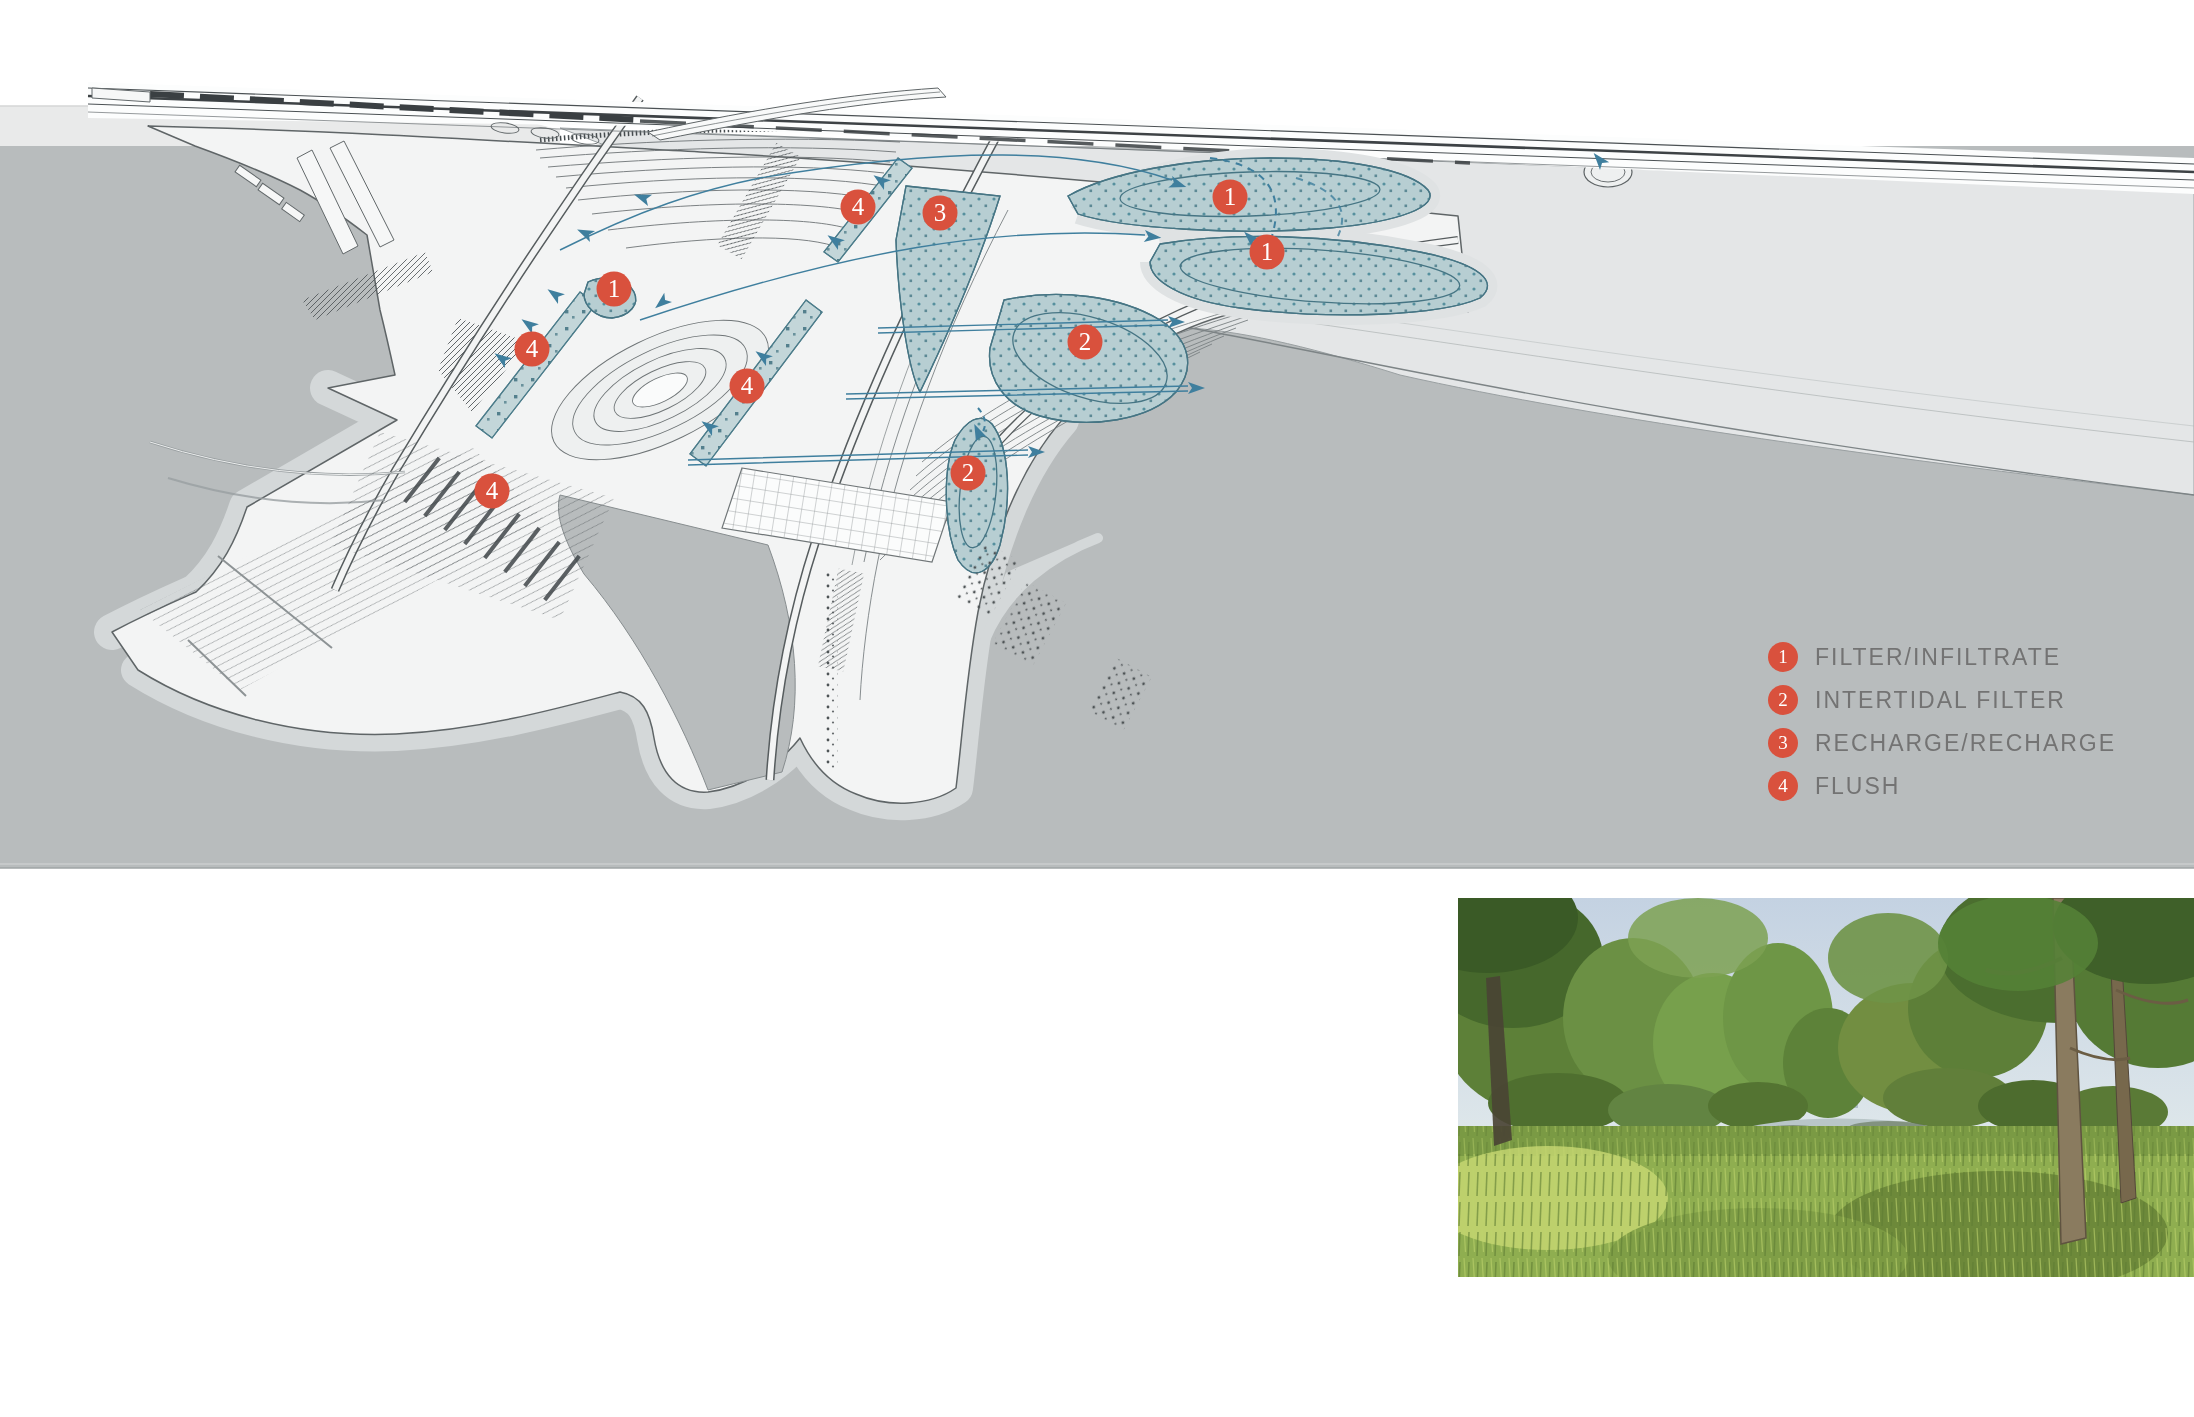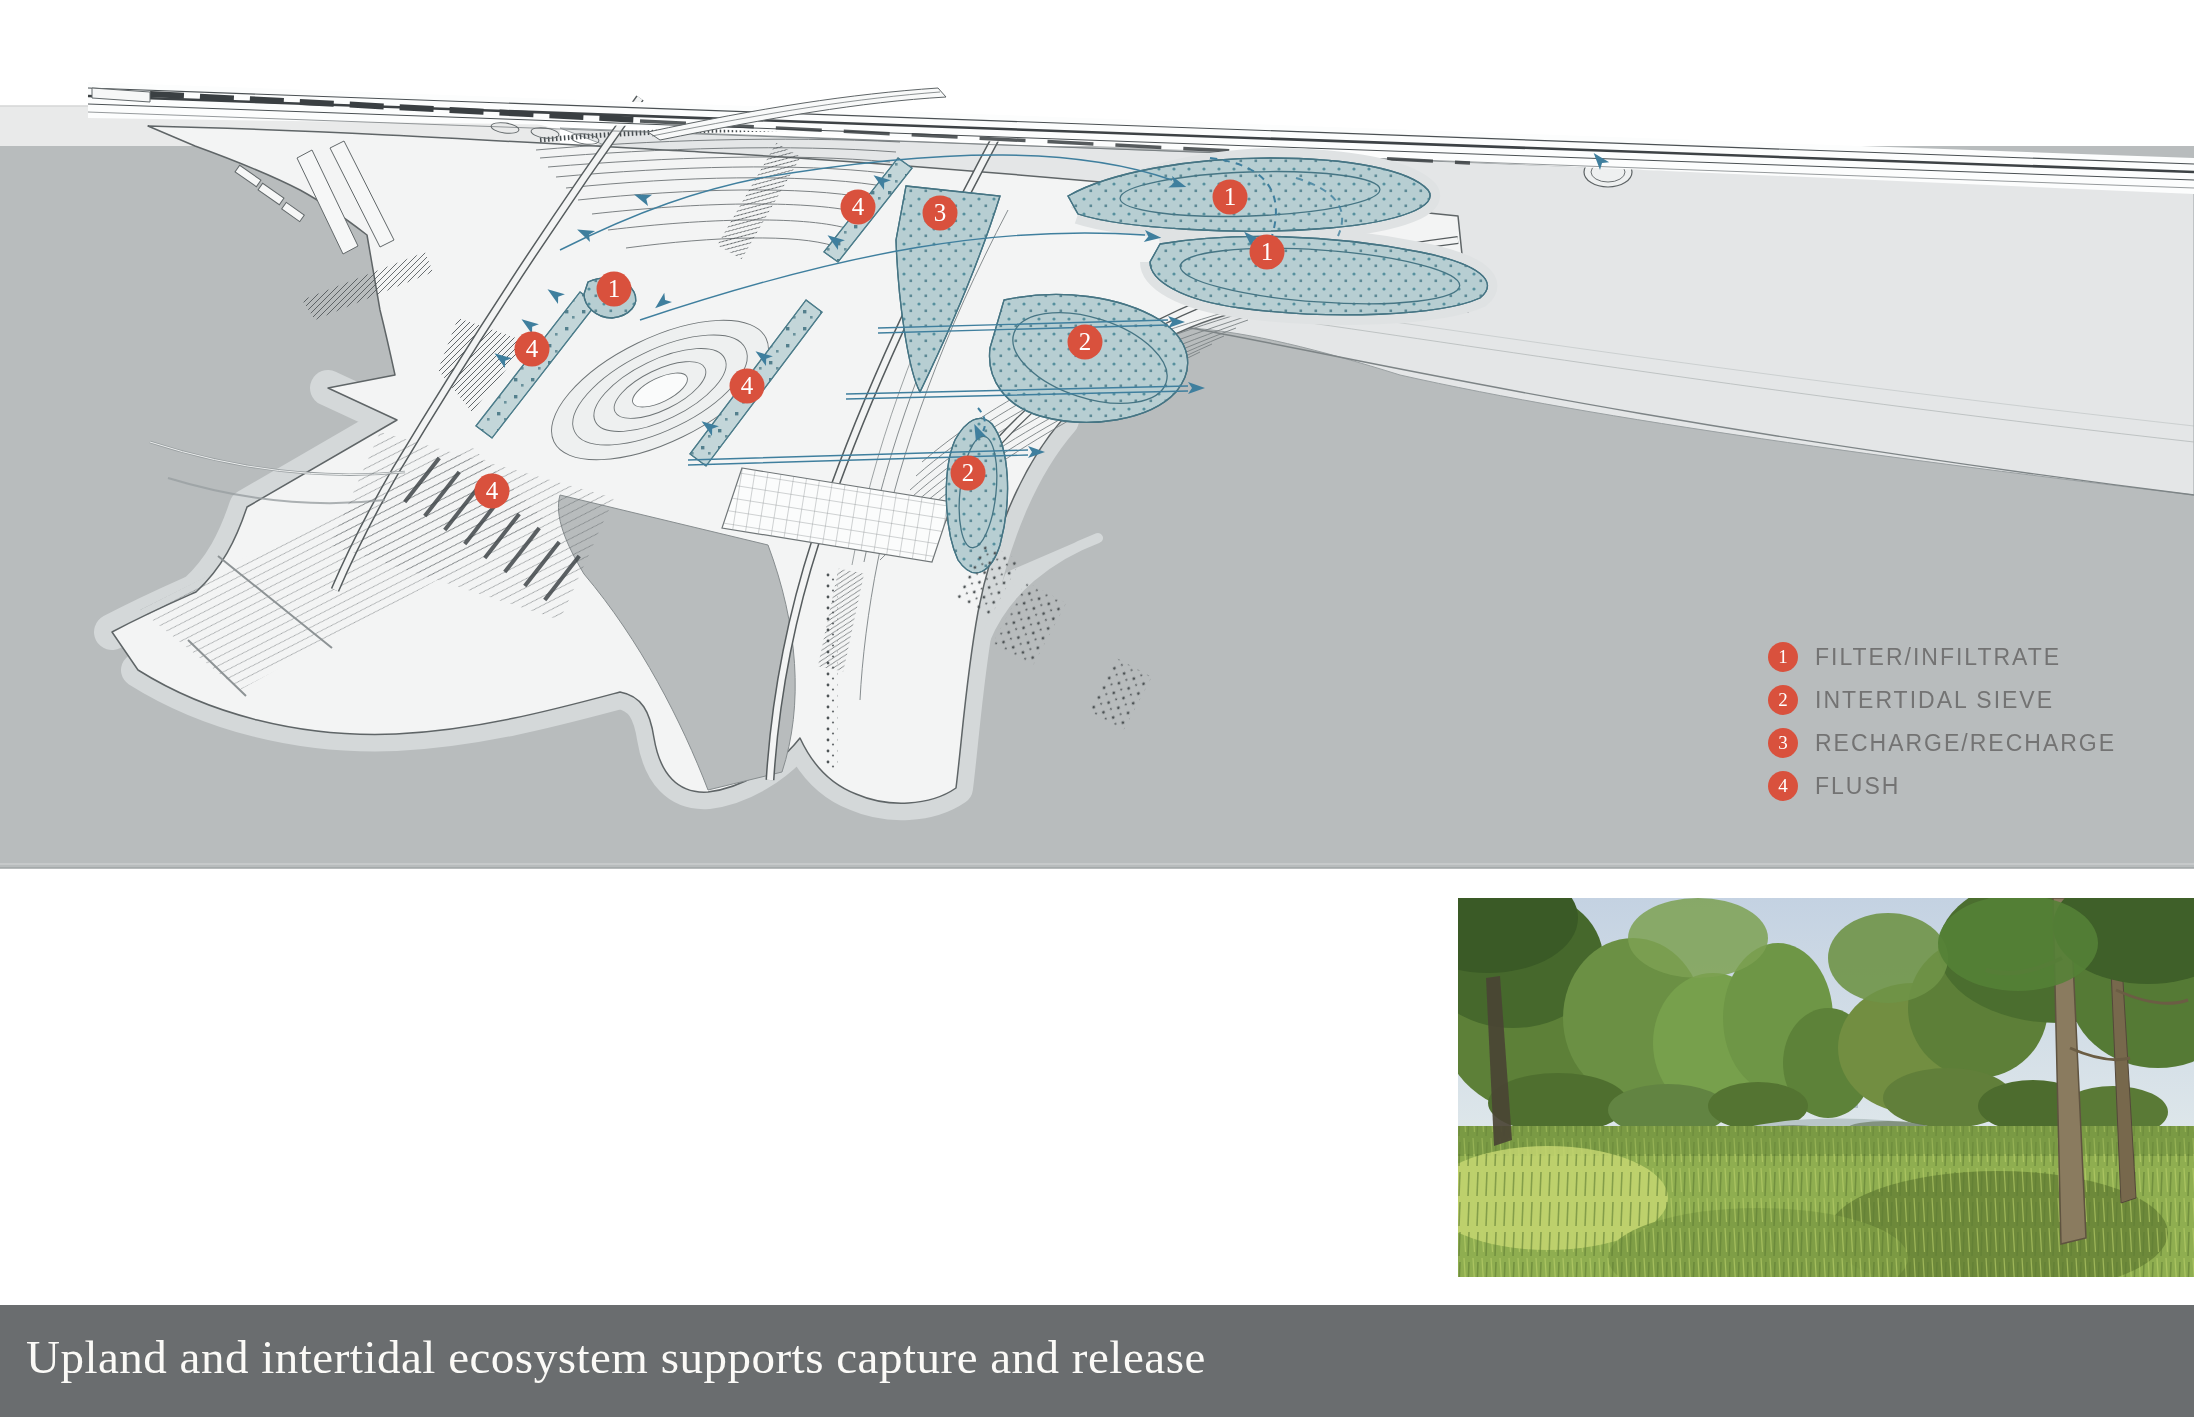--- a/index.html
+++ b/index.html
@@ -315,21 +315,21 @@
       </g>
 </svg>
 
 <div class="legend">
       <div class="lg-row">
         <div class="lg-dot">1</div>
         <div class="lg-label">FILTER/INFILTRATE</div>
       </div>
       <div class="lg-row">
         <div class="lg-dot">2</div>
-        <div class="lg-label">INTERTIDAL SIEVE</div>
+        <div class="lg-label">INTERTIDAL FILTER</div>
       </div>
       <div class="lg-row">
         <div class="lg-dot">3</div>
         <div class="lg-label">RECHARGE/RECHARGE</div>
       </div>
       <div class="lg-row">
         <div class="lg-dot">4</div>
         <div class="lg-label">FLUSH</div>
       </div>
     </div>
@@ -398,17 +398,14 @@
   </g>
 
   <g>
     <ellipse cx="690" cy="28" rx="95" ry="58" fill="#3f6029"></ellipse>
     <ellipse cx="560" cy="45" rx="80" ry="48" fill="#548136" opacity="0.9"></ellipse>
     <ellipse cx="30" cy="20" rx="90" ry="55" fill="#3a5a26"></ellipse>
   </g>
 </svg>
 </div>
 
-<div class="caption-bar">
-  <div class="caption-text">Upland and intertidal ecosystem supports capture and release</div>
+
 </div>
 
-</div>
-
 </body></html>

